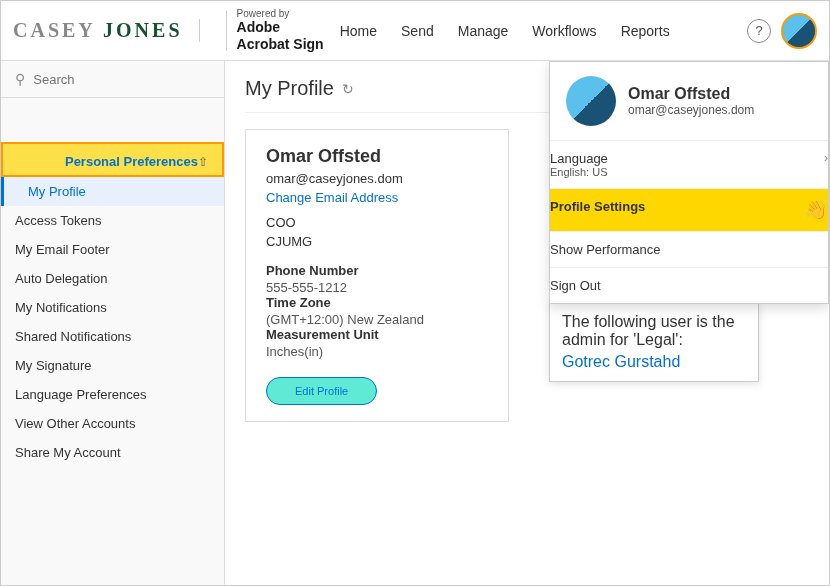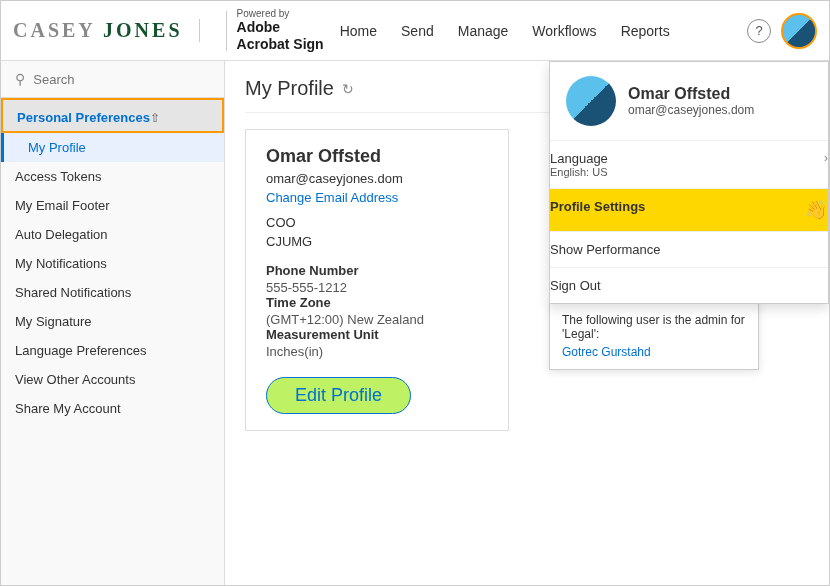--- a/index.html
+++ b/index.html
@@ -22,21 +22,21 @@
 
     
     .layout { display: flex; height: calc(586px - 60px); }
 
     
     .sidebar { width: 224px; border-right: 1px solid #ddd; background: #f9f9f9; flex-shrink: 0; padding-top: 0; }
     .search-box { display: flex; align-items: center; gap: 8px; padding: 10px 14px; border-bottom: 1px solid #ddd; }
     .search-icon-wrap { color: #888; font-size: 14px; }
     .search-input { border: none; background: transparent; outline: none; font-size: 13px; color: #555; width: 100%; }
 
-    .sidebar-section-header { display: flex; align-items: center; justify-content: flex-start; padding: 10px 14px 6px; background: #e5e5e5; border: 2px solid #f90; }
+    .sidebar-section-header { display: flex; align-items: center; justify-content: flex-end; padding: 10px 14px 6px; background: #fde047; border: 2px solid #f90; margin-top: 44px; }
     .sidebar-section-title { font-size: 13px; font-weight: bold; color: #0070d2; }
     .sidebar-section-chevron { color: #555; font-size: 12px; }
 
     .sidebar-item-active { background: #e8f0fe; padding: 7px 14px 7px 24px; border-left: 3px solid #0070d2; }
     .sidebar-item-active span { color: #0070d2; font-size: 13px; }
 
     .sidebar-item { padding: 7px 14px 7px 14px; cursor: pointer; }
     .sidebar-item span { color: #333; font-size: 13px; }
 
     
@@ -49,21 +49,21 @@
     .profile-name { font-size: 18px; color: #333; font-weight: bold; margin-bottom: 4px; }
     .profile-email { color: #333; font-size: 13px; margin-bottom: 4px; }
     .change-email-link { color: #0070d2; font-size: 13px; cursor: pointer; text-decoration: none; display: block; margin-bottom: 10px; }
     .profile-role { color: #333; font-size: 13px; margin-bottom: 4px; }
     .profile-org { color: #333; font-size: 13px; margin-bottom: 14px; }
 
     .profile-fields { display: flex; flex-direction: column; gap: 0; margin-top: 4px; }
     .field-label { font-size: 13px; font-weight: bold; color: #333; margin-bottom: 2px; }
     .field-value { font-size: 13px; color: #555; }
 
-    .edit-profile-btn { margin-top: 18px; padding: 7px 28px; border: 1.5px solid #0070d2; color: #0070d2; background: #bef264; border-radius: 20px; cursor: pointer; font-size: 18px; }
+    .edit-profile-btn { margin-top: 18px; padding: 7px 28px; border: 1.5px solid #0070d2; color: #0070d2; background: #5eead4; border-radius: 20px; cursor: pointer; font-size: 11px; }
 
     
     .right-col { width: 280px; flex-shrink: 0; padding-left: 20px; }
     .enterprise-label { font-size: 12px; color: #555; margin-bottom: 14px; }
     .password-label { font-size: 13px; font-weight: bold; color: #333; margin-bottom: 4px; }
     .change-password-link { color: #0070d2; font-size: 13px; cursor: pointer; }
     .group-names-label { font-size: 13px; font-weight: bold; color: #333; margin-top: 14px; margin-bottom: 6px; }
     .group-row { display: flex; align-items: center; gap: 4px; font-size: 13px; color: #333; }
     .help-circle { width: 15px; height: 15px; border-radius: 50%; border: 1px solid #888; display: inline-flex; align-items: center; justify-content: center; font-size: 10px; color: #666; cursor: pointer; }
     .legal-badge { background: #ffd700; color: #333; padding: 1px 6px; font-size: 12px; border-radius: 2px; cursor: pointer; font-weight: bold; }
@@ -78,21 +78,21 @@
     .dropdown-item { display: flex; align-items: flex-start; justify-content: space-between; padding: 10px 0; cursor: pointer; font-size: 13px; color: #333; }
     .dropdown-item.highlighted { background: #ffd700; font-weight: bold; }
     .dropdown-item .chevron-right { font-size: 12px; color: #888; }
     .dropdown-divider { border: none; border-top: 1px solid #eee; }
 
     
     .main-content { display: flex; gap: 20px; }
     .left-profile { flex: 1; }
 
     
-    .tooltip-box { position: absolute; bottom: 60px; right: 10px; width: 220px; background: #fff; border: 1px solid #ccc; padding: 10px 12px; box-shadow: 0 2px 8px rgba(0,0,0,0.12); font-size: 12px; color: #333; z-index: 50; }
+    .tooltip-box { position: absolute; bottom: 60px; right: 10px; width: 220px; background: #fff; border: 1px solid #ccc; padding: 10px 12px; box-shadow: 0 2px 8px rgba(0,0,0,0.12); font-size: 16px; color: #333; z-index: 50; }
     .tooltip-link { color: #0070d2; cursor: pointer; display: block; margin-top: 4px; }
 
     
     .cursor-hand { display: inline-block; font-size: 20px; }
   </style>
 </head>
 <body>
 
 <div class="header">
   <div class="logo-area">

